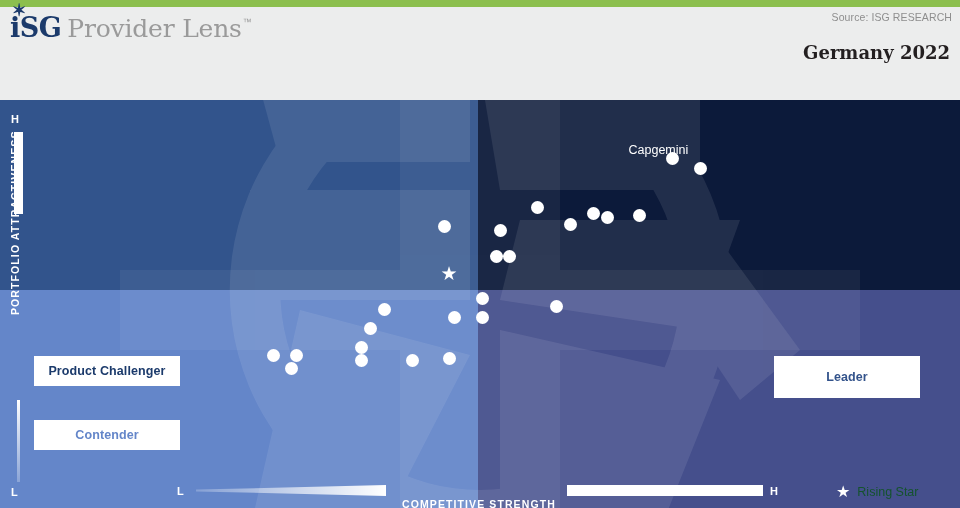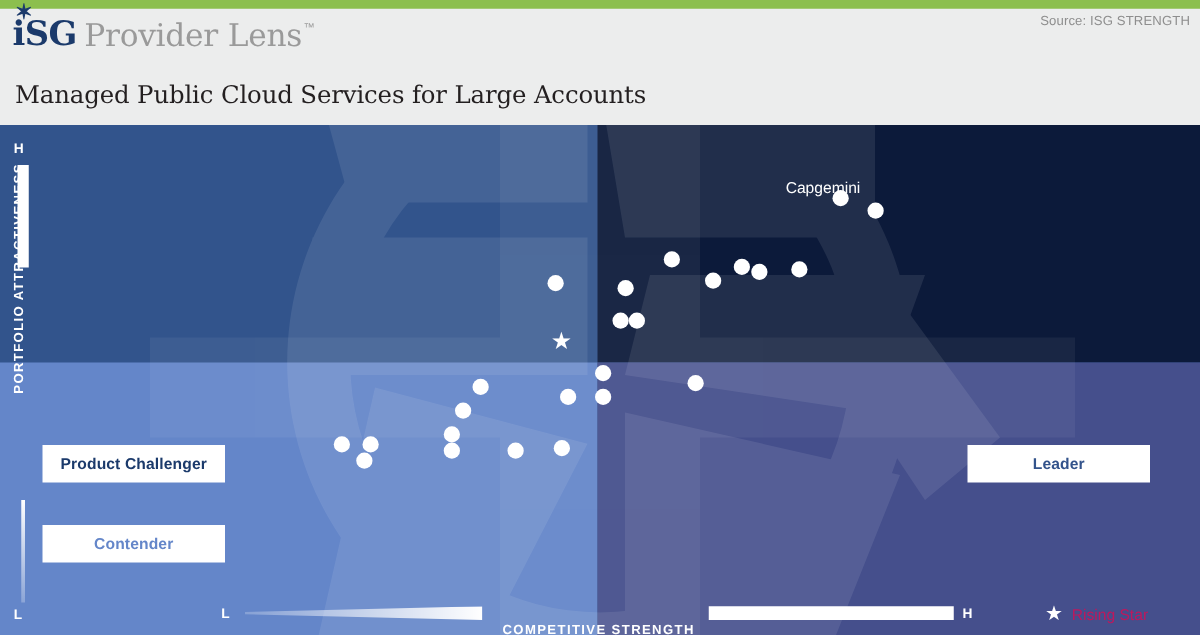--- a/index.html
+++ b/index.html
@@ -135,21 +135,21 @@
   }
 
   
   .qlabel {
     position: absolute; background: #ffffff;
     display: flex; align-items: center; justify-content: center;
     font-size: 12.5px; font-weight: 700; letter-spacing: 0.1px;
   }
   .ql-pc { left: 34px;  top: 256px; width: 146px; height: 30px; color: #1b3a6b; }
   .ql-co { left: 34px;  top: 320px; width: 146px; height: 30px; color: #6486c9; }
-  .ql-le { left: 774px; top: 256px; width: 146px; height: 30px; color: #33538b; }
+  .ql-le { left: 774px; top: 256px; width: 146px; height: 42px; color: #33538b; }
   .ql-mc { left: 774px; top: 320px; width: 146px; height: 30px; color: #1b3a6b; }
 
   
   .dot {
     position: absolute; width: 13px; height: 13px; border-radius: 50%;
     background: #ffffff; margin-left: -6.5px; margin-top: -6.5px;
   }
   .star-point {
     position: absolute; color: #ffffff; font-size: 19px; line-height: 1;
     margin-left: -9px; margin-top: -10px;
@@ -158,42 +158,42 @@
     position: absolute; color: #ffffff; font-size: 12.5px;
     white-space: nowrap; transform: translateX(-50%);
   }
 
   
   .legend {
     position: absolute; left: 836px; top: 484px;
     display: flex; align-items: center; gap: 7px;
   }
   .legend-star { color: #ffffff; font-size: 16px; line-height: 1; }
-  .legend-text { color: #be185d; font-size: 12.5px; }
+  .legend-text { color: #14532d; font-size: 12.5px; }
 </style>
 </head>
 <body>
 
 <div id="root">
 
   <div class="header">
     <div class="green-bar"></div>
 
     <div class="logo">
       <span class="logo-isg">
         <span class="logo-star">✶</span>
         <span>iSG</span>
       </span>
       <span class="logo-provider">Provider Lens</span>
       <span class="logo-tm">™</span>
     </div>
 
-    <div class="title-line2">Managed Public Cloud Services for Large Accounts</div>
-
-    <div class="source">Source: ISG STRENGTH</div>
+
+    <div class="source">Source: ISG RESEARCH</div>
+    <div class="region-year">Germany 2022</div>
   </div>
 
   <div class="chart">
 
     <div class="axis-gutter-left">
       <div class="g-top"></div>
       <div class="g-bot"></div>
     </div>
 
     <div class="quad q-ul"></div>

